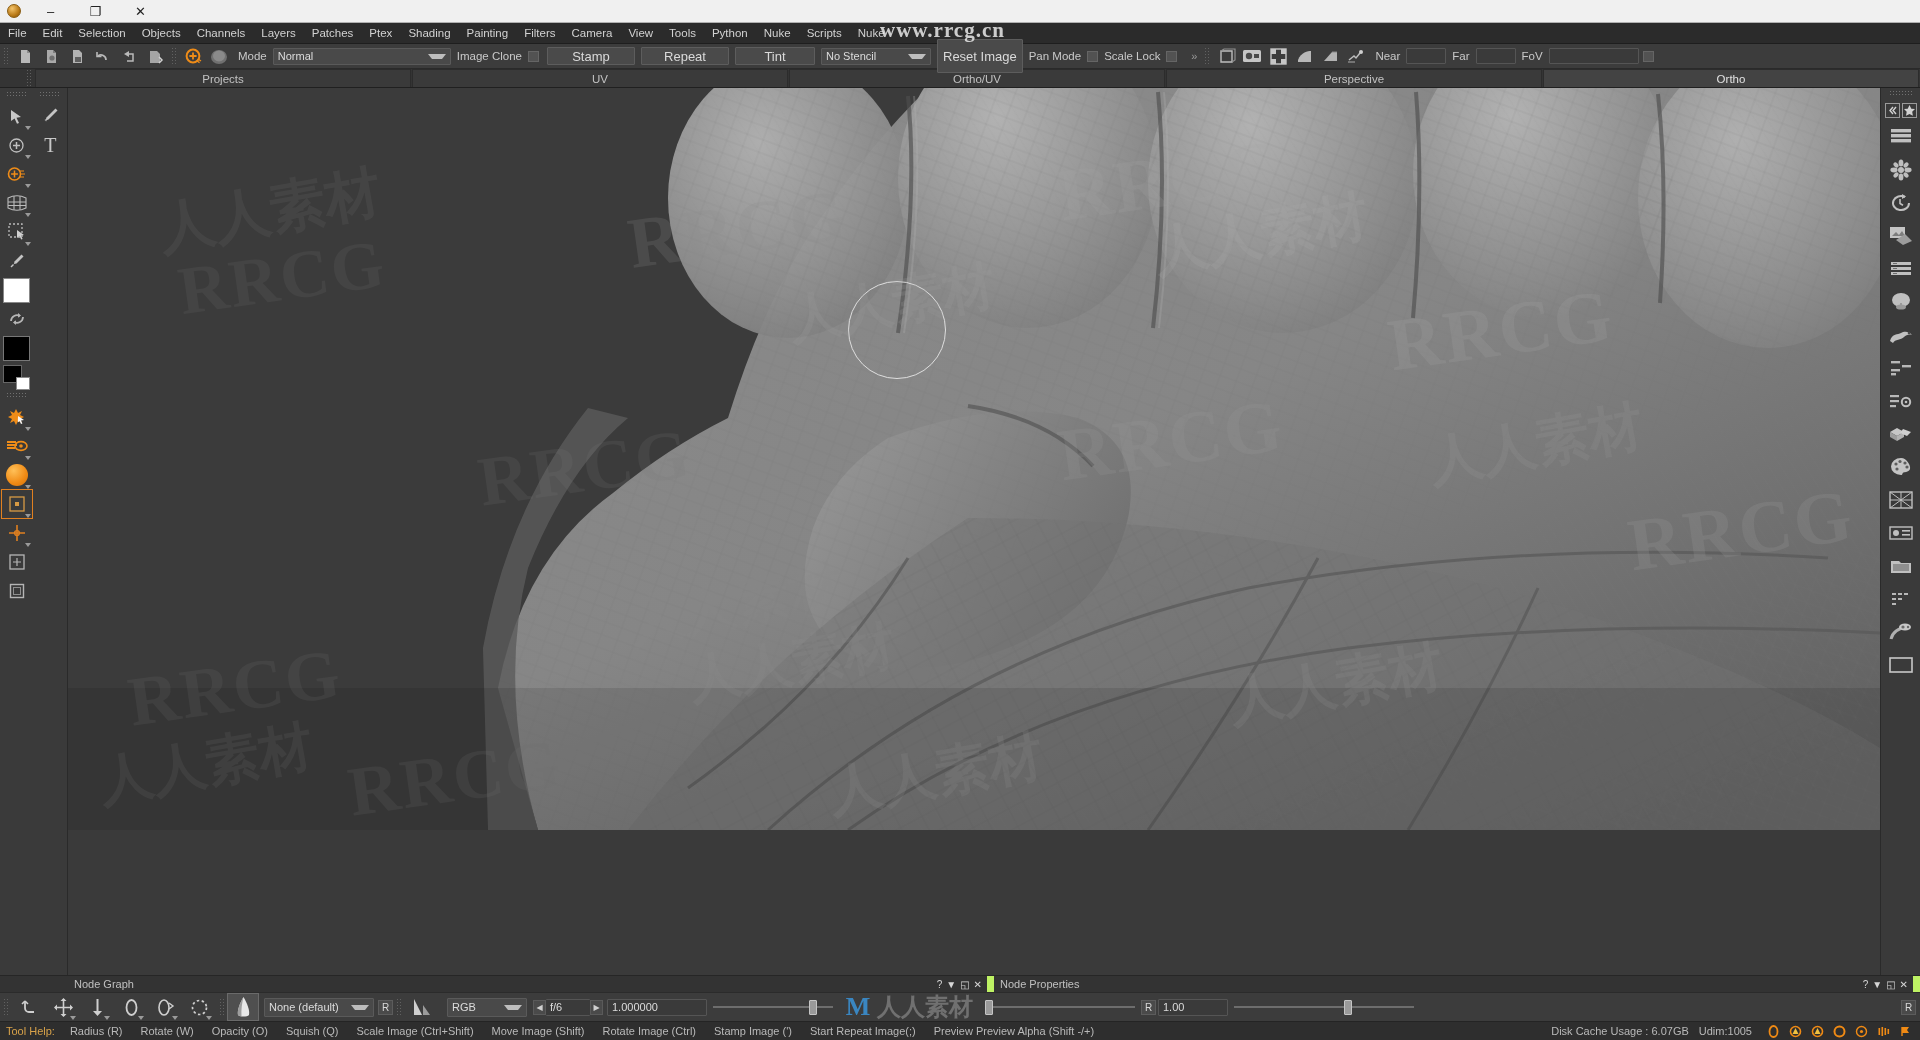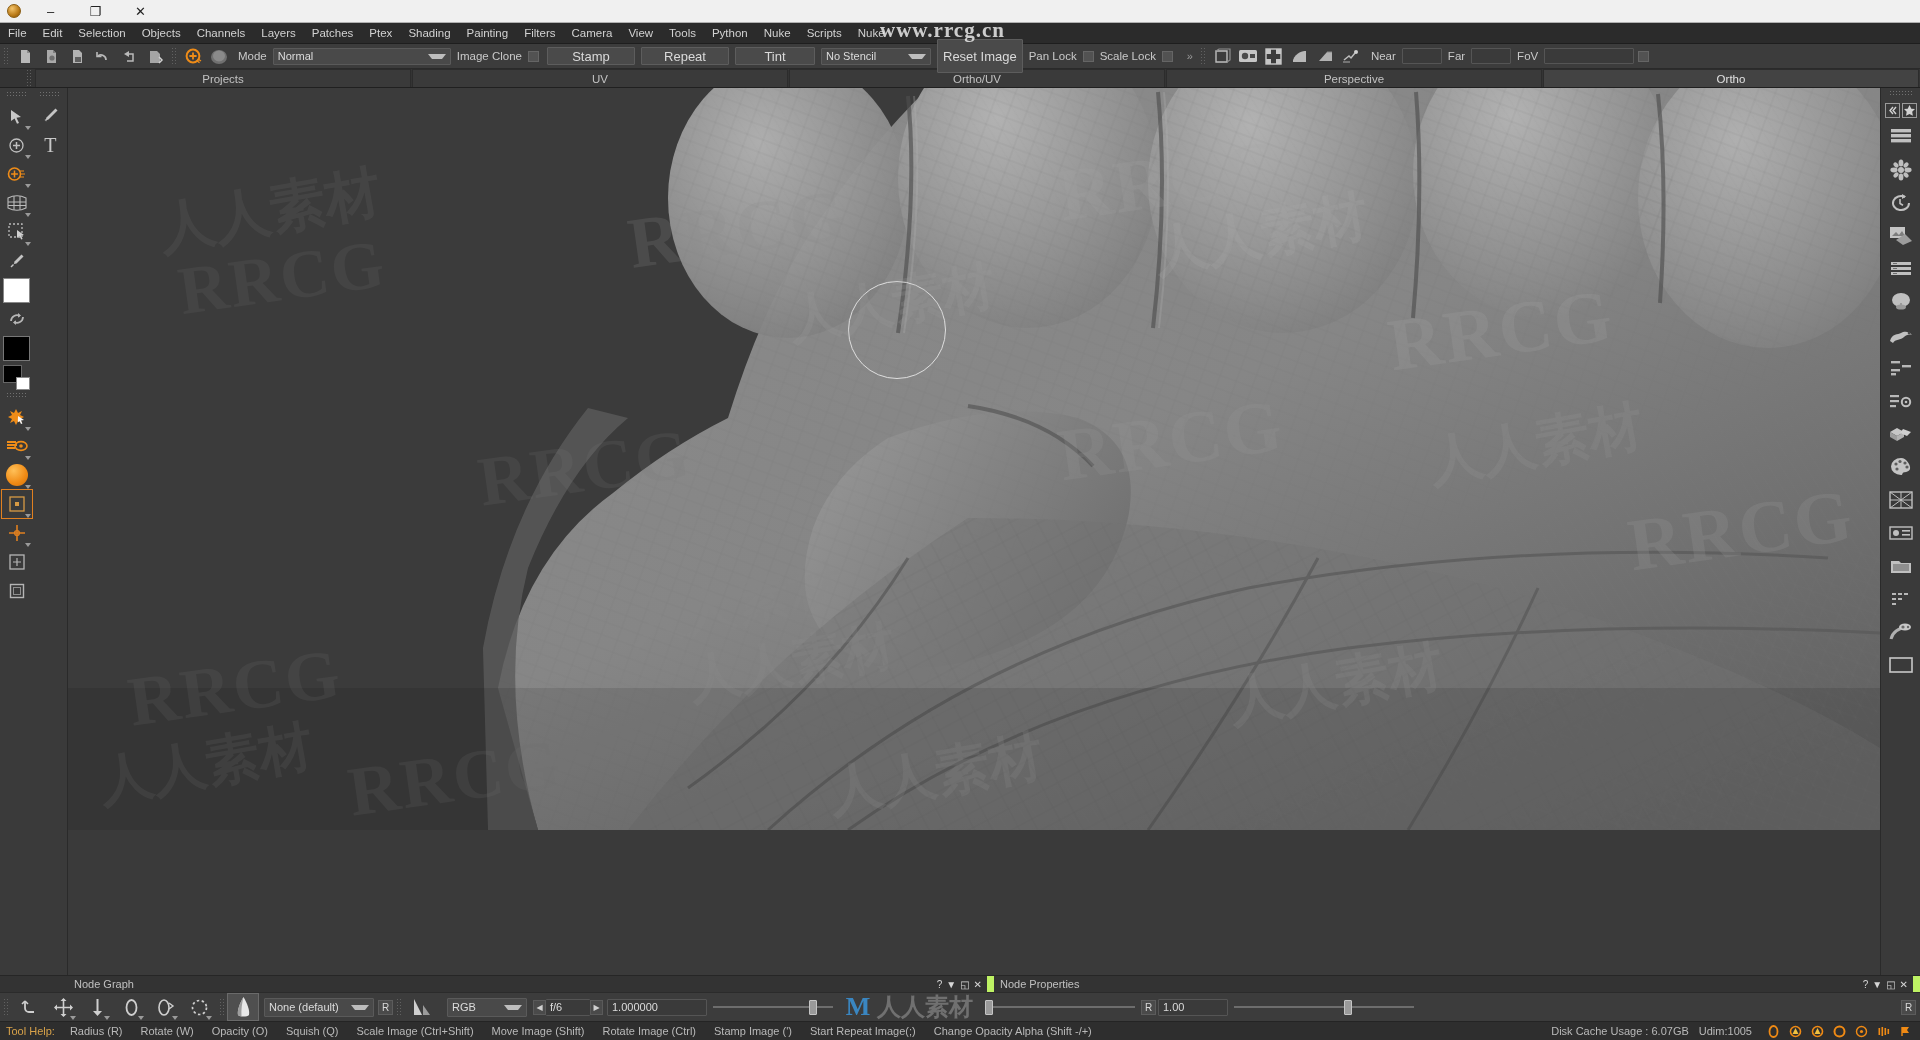--- a/index.html
+++ b/index.html
@@ -319,21 +319,21 @@
     <div class="btn" style="width:88px">Repeat</div>
     <div style="width:6px"></div>
     <div class="btn" style="width:80px">Tint</div>
     <div style="width:6px"></div>
     <div class="combo" style="width:110px">
       <span>No Stencil</span>
       <span class="arrow"></span>
     </div>
     <div style="width:6px"></div>
     <div class="btn" style="min-width:0;padding:16px 5px">Reset Image</div>
-    <div class="tb-label">Pan Lock</div>
+    <div class="tb-label">Pan Mode</div>
     <div class="chk"></div>
     <div class="tb-label">Scale Lock</div>
     <div class="chk"></div>
 
     <div style="width:10px"></div>
     <div class="tb-icon" style="width:14px;flex:0 0 14px;font-size:11px;color:#9a9a9a">»</div>
     <div class="grip"></div>
 
     <div class="tb-icon">
       <svg width="19" height="19" viewBox="0 0 19 19">
@@ -962,21 +962,21 @@
     <div class="status-label">Tool Help:</div>
     <div class="status-hint">Radius (R)</div>
     <div class="status-hint">Rotate (W)</div>
     <div class="status-hint">Opacity (O)</div>
     <div class="status-hint">Squish (Q)</div>
     <div class="status-hint">Scale Image (Ctrl+Shift)</div>
     <div class="status-hint">Move Image (Shift)</div>
     <div class="status-hint">Rotate Image (Ctrl)</div>
     <div class="status-hint">Stamp Image (')</div>
     <div class="status-hint">Start Repeat Image(;)</div>
-    <div class="status-hint">Change Opacity Alpha (Shift -/+)</div>
+    <div class="status-hint">Preview Preview Alpha (Shift -/+)</div>
 
     <div class="status-right">
       <span class="txt">Disk Cache Usage : 6.07GB</span>
       <span class="txt">Udim:1005</span>
 
       <span class="st-ico">
         <svg width="13" height="13" viewBox="0 0 13 13">
             <ellipse cx="6.5" cy="6.5" rx="4" ry="5.5" fill="none" stroke="#f08a14" stroke-width="1.8"></ellipse>
           </svg>
       </span>

